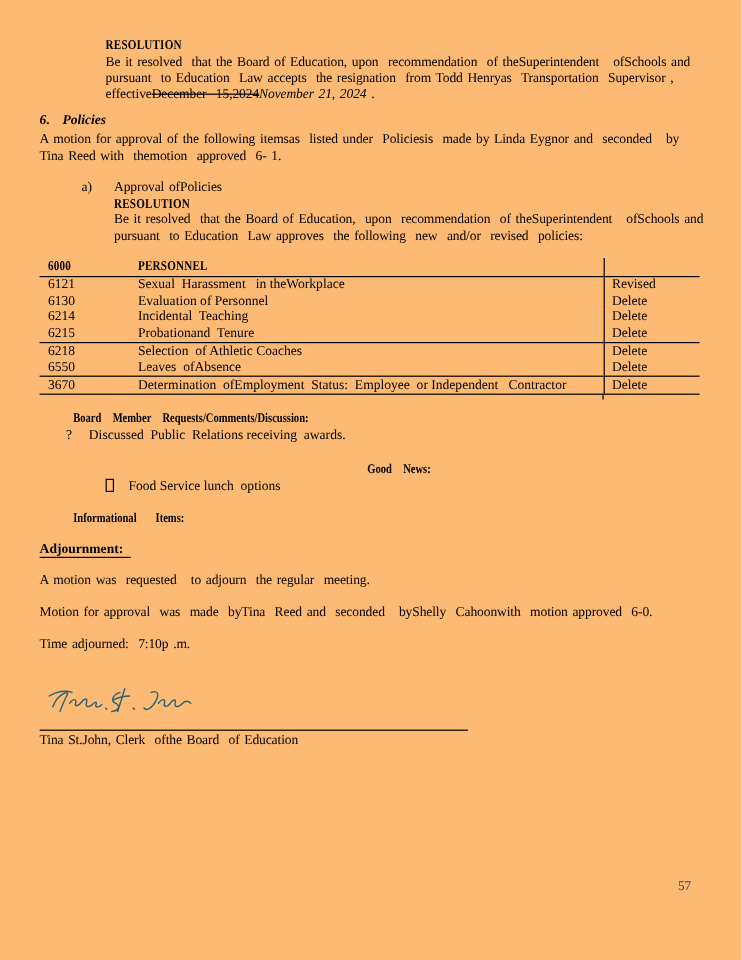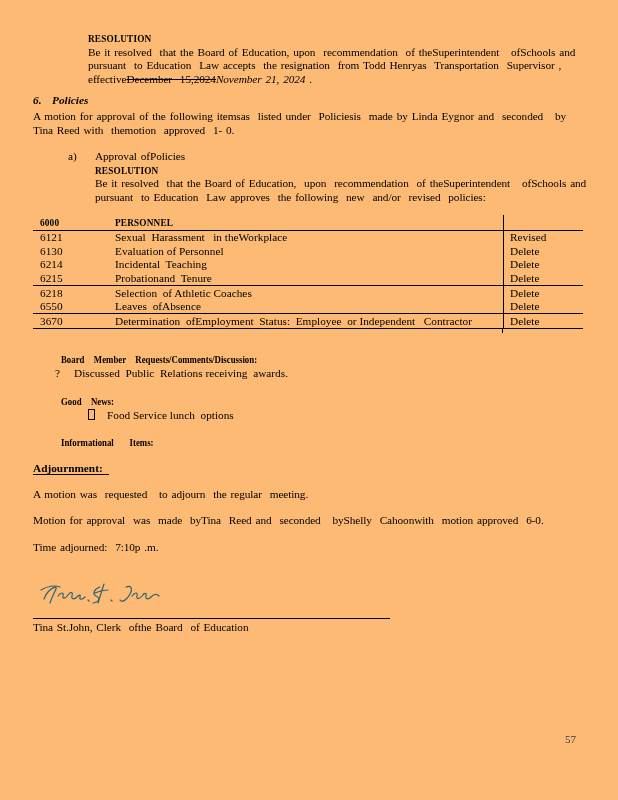--- a/index.html
+++ b/index.html
@@ -29,21 +29,21 @@
   .ptable{margin:11px 0 0 33px;width:550px;}
   .trow{display:flex;align-items:stretch;height:13.6px;}
   .trow.hdr{border-bottom:1.5px solid #000;height:14.5px;}
   .trow.rule{border-bottom:1.2px solid #000;}
   .c-code{width:82px;padding-left:7px;box-sizing:border-box;display:flex;align-items:center;}
   .c-title{width:388px;display:flex;align-items:center;white-space:pre;text-align:right;}
   .c-status{width:80px;border-left:1px solid #000;padding-left:6px;box-sizing:border-box;display:flex;align-items:center;}
   .vtail{margin-left:33px;width:550px;height:4px;}
   .vtail .t{margin-left:469px;width:1px;height:4px;background:#000;}
   
-  .blabel{margin:19px 0 0 33px;line-height:14px;padding-left:28px;}
+  .blabel{margin:9px 0 0 33px;line-height:14px;padding-left:28px;}
   .brow{display:flex;align-items:center;line-height:14px;}
   .brow .btxt{white-space:pre;}
   .tofu{display:inline-block;width:5px;height:9px;border:1px solid #000;margin-right:12px;}
   .qmark{margin-right:14px;}
   
   .adj-heading{margin:12px 0 0 33px;line-height:14px;}
   .adj-heading span{font-weight:bold;border-bottom:1.1px solid #000;padding-right:3px;white-space:pre;}
   .adj-para{margin:13px 33px 0 33px;}
   
   .sig{margin:20px 0 0 38px;height:38px;}
@@ -62,21 +62,21 @@
     <div class="line">pursuant  to Education  Law accepts  the resignation  from Todd Henryas  Transportation  Supervisor ,</div>
     <div class="line"><span>effective</span><span style="text-decoration:line-through;">December  15,2024</span><span style="font-style:italic;">November 21, 2024</span><span> .</span></div>
   </div>
 
   <div class="sec-heading">
     <span class="num">6.</span>
     <span>Policies</span>
   </div>
   <div class="para">
     <div class="line">A motion for approval of the following itemsas  listed under  Policiesis  made by Linda Eygnor and  seconded   by</div>
-    <div class="line">Tina Reed with  themotion  approved  1- 0.</div>
+    <div class="line">Tina Reed with  themotion  approved  6- 1.</div>
   </div>
 
   <div class="a-block">
     <div class="a-first">
       <span class="a-lbl">a)</span>
       <span class="line">Approval ofPolicies</span>
     </div>
     <div class="a-rest">
       <div class="line"><span class="cond">RESOLUTION</span></div>
       <div class="line">Be it resolved  that the Board of Education,  upon  recommendation  of theSuperintendent   ofSchools and</div>
@@ -131,21 +131,21 @@
   <div class="vtail">
       <div class="t"></div>
     </div>
 
   <div class="blabel"><span class="cond-label">Board Member Requests/Comments/Discussion:</span></div>
   <div class="brow" style="margin-left:55px;">
     <span class="qmark">?</span>
     <span class="btxt">Discussed  Public  Relations receiving  awards.</span>
   </div>
 
-  <div class="blabel" style="margin-top:14px;"><span class="cond-label">Good News:</span></div>
+  <div class="blabel" style="margin-top:14px;text-align:center;"><span class="cond-label">Good News:</span></div>
   <div class="brow" style="margin-left:88px;">
     <span class="tofu"></span>
     <span class="btxt">Food Service lunch  options</span>
   </div>
 
   <div class="blabel" style="margin-top:13px;"><span class="cond-label ws-wide">Informational Items:</span></div>
 
   <div class="adj-heading"><span>Adjournment: </span></div>
   <div class="adj-para line">A motion was  requested   to adjourn  the regular  meeting.</div>
   <div class="adj-para line">Motion for approval  was  made  byTina  Reed and  seconded   byShelly  Cahoonwith  motion approved  6-0.</div>

